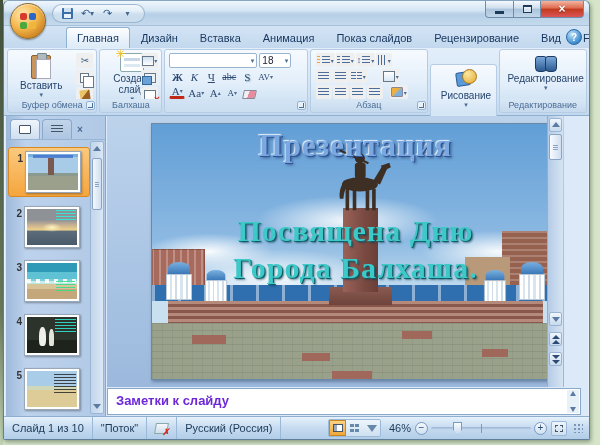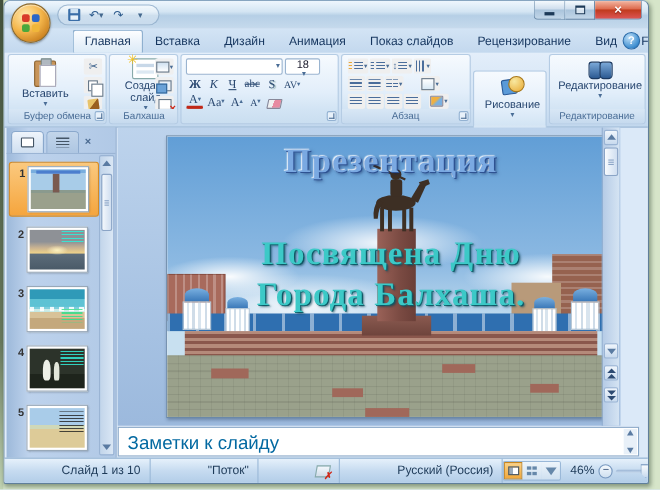--- a/index.html
+++ b/index.html
@@ -95,21 +95,21 @@
   .icon-reset { width:12px; height:10px; border:1px solid #678; background:#e8f0f8; position:relative; }
   .icon-reset::before { content:""; position:absolute; left:-3px; bottom:-3px; width:8px; height:7px; background:#6aa2d8; border:1px solid #369; }
   .icon-delete { width:12px; height:10px; border:1px solid #678; background:#fff; position:relative; }
   .icon-delete::before { content:"×"; position:absolute; right:-5px; bottom:-6px; color:#d02818; font-weight:bold; font-size:10px; }
 
   
   .fontrow1 { position:absolute; left:4px; top:3px; display:flex; gap:2px; }
   .combo { height:15px; background:#fff; border:1px solid #9ab4d0; border-radius:2px; display:flex; align-items:center;
     font-size:10px; color:#223; padding:0 2px; justify-content:space-between; cursor:pointer; }
   .combo .caret { margin-left:2px; }
-  .combo-fontname { width:88px; } .combo-fontsize { width:32px;flex-direction:column; }
+  .combo-fontname { width:88px; } .combo-fontsize { width:32px; }
   .fontrow2 { position:absolute; left:4px; top:20px; display:flex; gap:1px; }
   .fontrow3 { position:absolute; left:4px; top:36px; display:flex; gap:1px; }
   .fbtn { min-width:16px; height:14px; border:1px solid transparent; border-radius:2px; background:transparent;
     font-family:"Liberation Serif", serif; font-size:11px; color:#2c4a72; display:flex; align-items:flex-end; justify-content:center;
     line-height:12px; cursor:pointer; padding:0 1px; }
   .fb-bold{font-weight:bold;} .fb-italic{font-style:italic;} .fb-underline{text-decoration:underline;}
   .fb-strike{text-decoration:line-through; font-size:10px;} .fb-shadow{text-shadow:1px 1px 1px #8aa;}
   .fb-spacing{font-size:9px; letter-spacing:0; border-bottom:1px dotted transparent;}
   .fb-color{border-bottom:3px solid #c02818; line-height:9px; height:13px;}
   .tiny-caret{font-size:6px; color:#4a6d96; align-self:center;}
@@ -247,29 +247,29 @@
   .vs-thumb::after { content:""; position:absolute; left:3px; right:3px; top:50%; height:1px; background:#8aa4c6; box-shadow:0 -2px 0 #8aa4c6, 0 2px 0 #8aa4c6; }
   .vs-prev { top:216px; } .vs-next { top:236px; }
   .dbl { display:flex; flex-direction:column; align-items:center; gap:1px; padding-top:2px; }
   .dbl .t { width:0; height:0; border-left:4px solid transparent; border-right:4px solid transparent; }
   .dbl.up .t { border-bottom:4px solid #2c4a72; }
   .dbl.down .t { border-top:4px solid #2c4a72; }
 
   
   .notes { position:absolute; left:103px; top:387px; width:474px; height:27px; background:#fff;
     border:1px solid #8aa8c8; }
-  .notes-text { font-size:17px; color:#0369a1; padding:4px 0 0 8px; cursor:text; }
+  .notes-text { font-size:13px; color:#6d28d9; padding:4px 0 0 8px; cursor:text;font-weight:bold; }
   .notes-scroll { position:absolute; right:1px; top:1px; bottom:1px; width:12px; background:#e8f0f8; display:flex; flex-direction:column; justify-content:space-between; align-items:center; padding:1px 0; }
   .notes-scroll .tri-up, .notes-scroll .tri-down { margin:0; border-left-width:3px; border-right-width:3px; }
 
   
   .statusbar { position:absolute; left:0; top:415px; right:0; height:23px;
     background:linear-gradient(#e6f1fb,#c6dbf0 50%,#b2cde8); border-top:1px solid #8fafd0;
     display:flex; align-items:center; font-size:11px; color:#1d3a58; }
-  .scell { padding:0 8px; height:100%; display:flex; align-items:center; border-right:1px solid #9ab8d8; white-space:nowrap;margin-left:44px; }
+  .scell { padding:0 8px; height:100%; display:flex; align-items:center; border-right:1px solid #9ab8d8; white-space:nowrap; }
   .icon-spell { width:13px; height:11px; background:linear-gradient(#f4f8fc,#d0dce8); border:1px solid #8aa; transform:skewX(-10deg); position:relative; }
   .icon-spell::after { content:"✗"; position:absolute; right:-4px; bottom:-4px; color:#d02818; font-size:9px; font-weight:bold; }
   .sb-right { margin-left:auto; display:flex; align-items:center; gap:4px; padding-right:6px; }
   .viewbtns { display:flex; border:1px solid #9ab8d8; border-radius:2px; overflow:hidden; }
   .vbtn { width:17px; height:16px; display:flex; align-items:center; justify-content:center; cursor:pointer;
     background:linear-gradient(#eef5fb,#cfe0f0); }
   .vbtn.active { background:linear-gradient(#fbd287,#f0a73a); border:1px solid #c8861e; }
   .icon-normalview { width:10px; height:8px; border:1px solid #456; background:linear-gradient(90deg,#9ab 0 3px,#fff 3px); }
   .icon-sorter { width:9px; height:8px; background:
       linear-gradient(#68a,#68a) 0 0/4px 3px no-repeat, linear-gradient(#68a,#68a) 5px 0/4px 3px no-repeat,
@@ -328,22 +328,22 @@
     <div class="office-logo">
         <span class="ol1"></span>
         <span class="ol2"></span>
         <span class="ol3"></span>
         <span class="ol4"></span>
       </div>
   </div>
 
   <div class="tabrow">
     <div class="tab active">Главная</div>
+    <div class="tab">Дизайн</div>
     <div class="tab">Вставка</div>
-    <div class="tab">Дизайн</div>
     <div class="tab">Анимация</div>
     <div class="tab">Показ слайдов</div>
     <div class="tab">Рецензирование</div>
     <div class="tab">Вид</div>
     <div class="tab">Foxit Reader PDF</div>
   </div>
   <div class="help-btn">?</div>
 
   <div class="ribbon">
 

